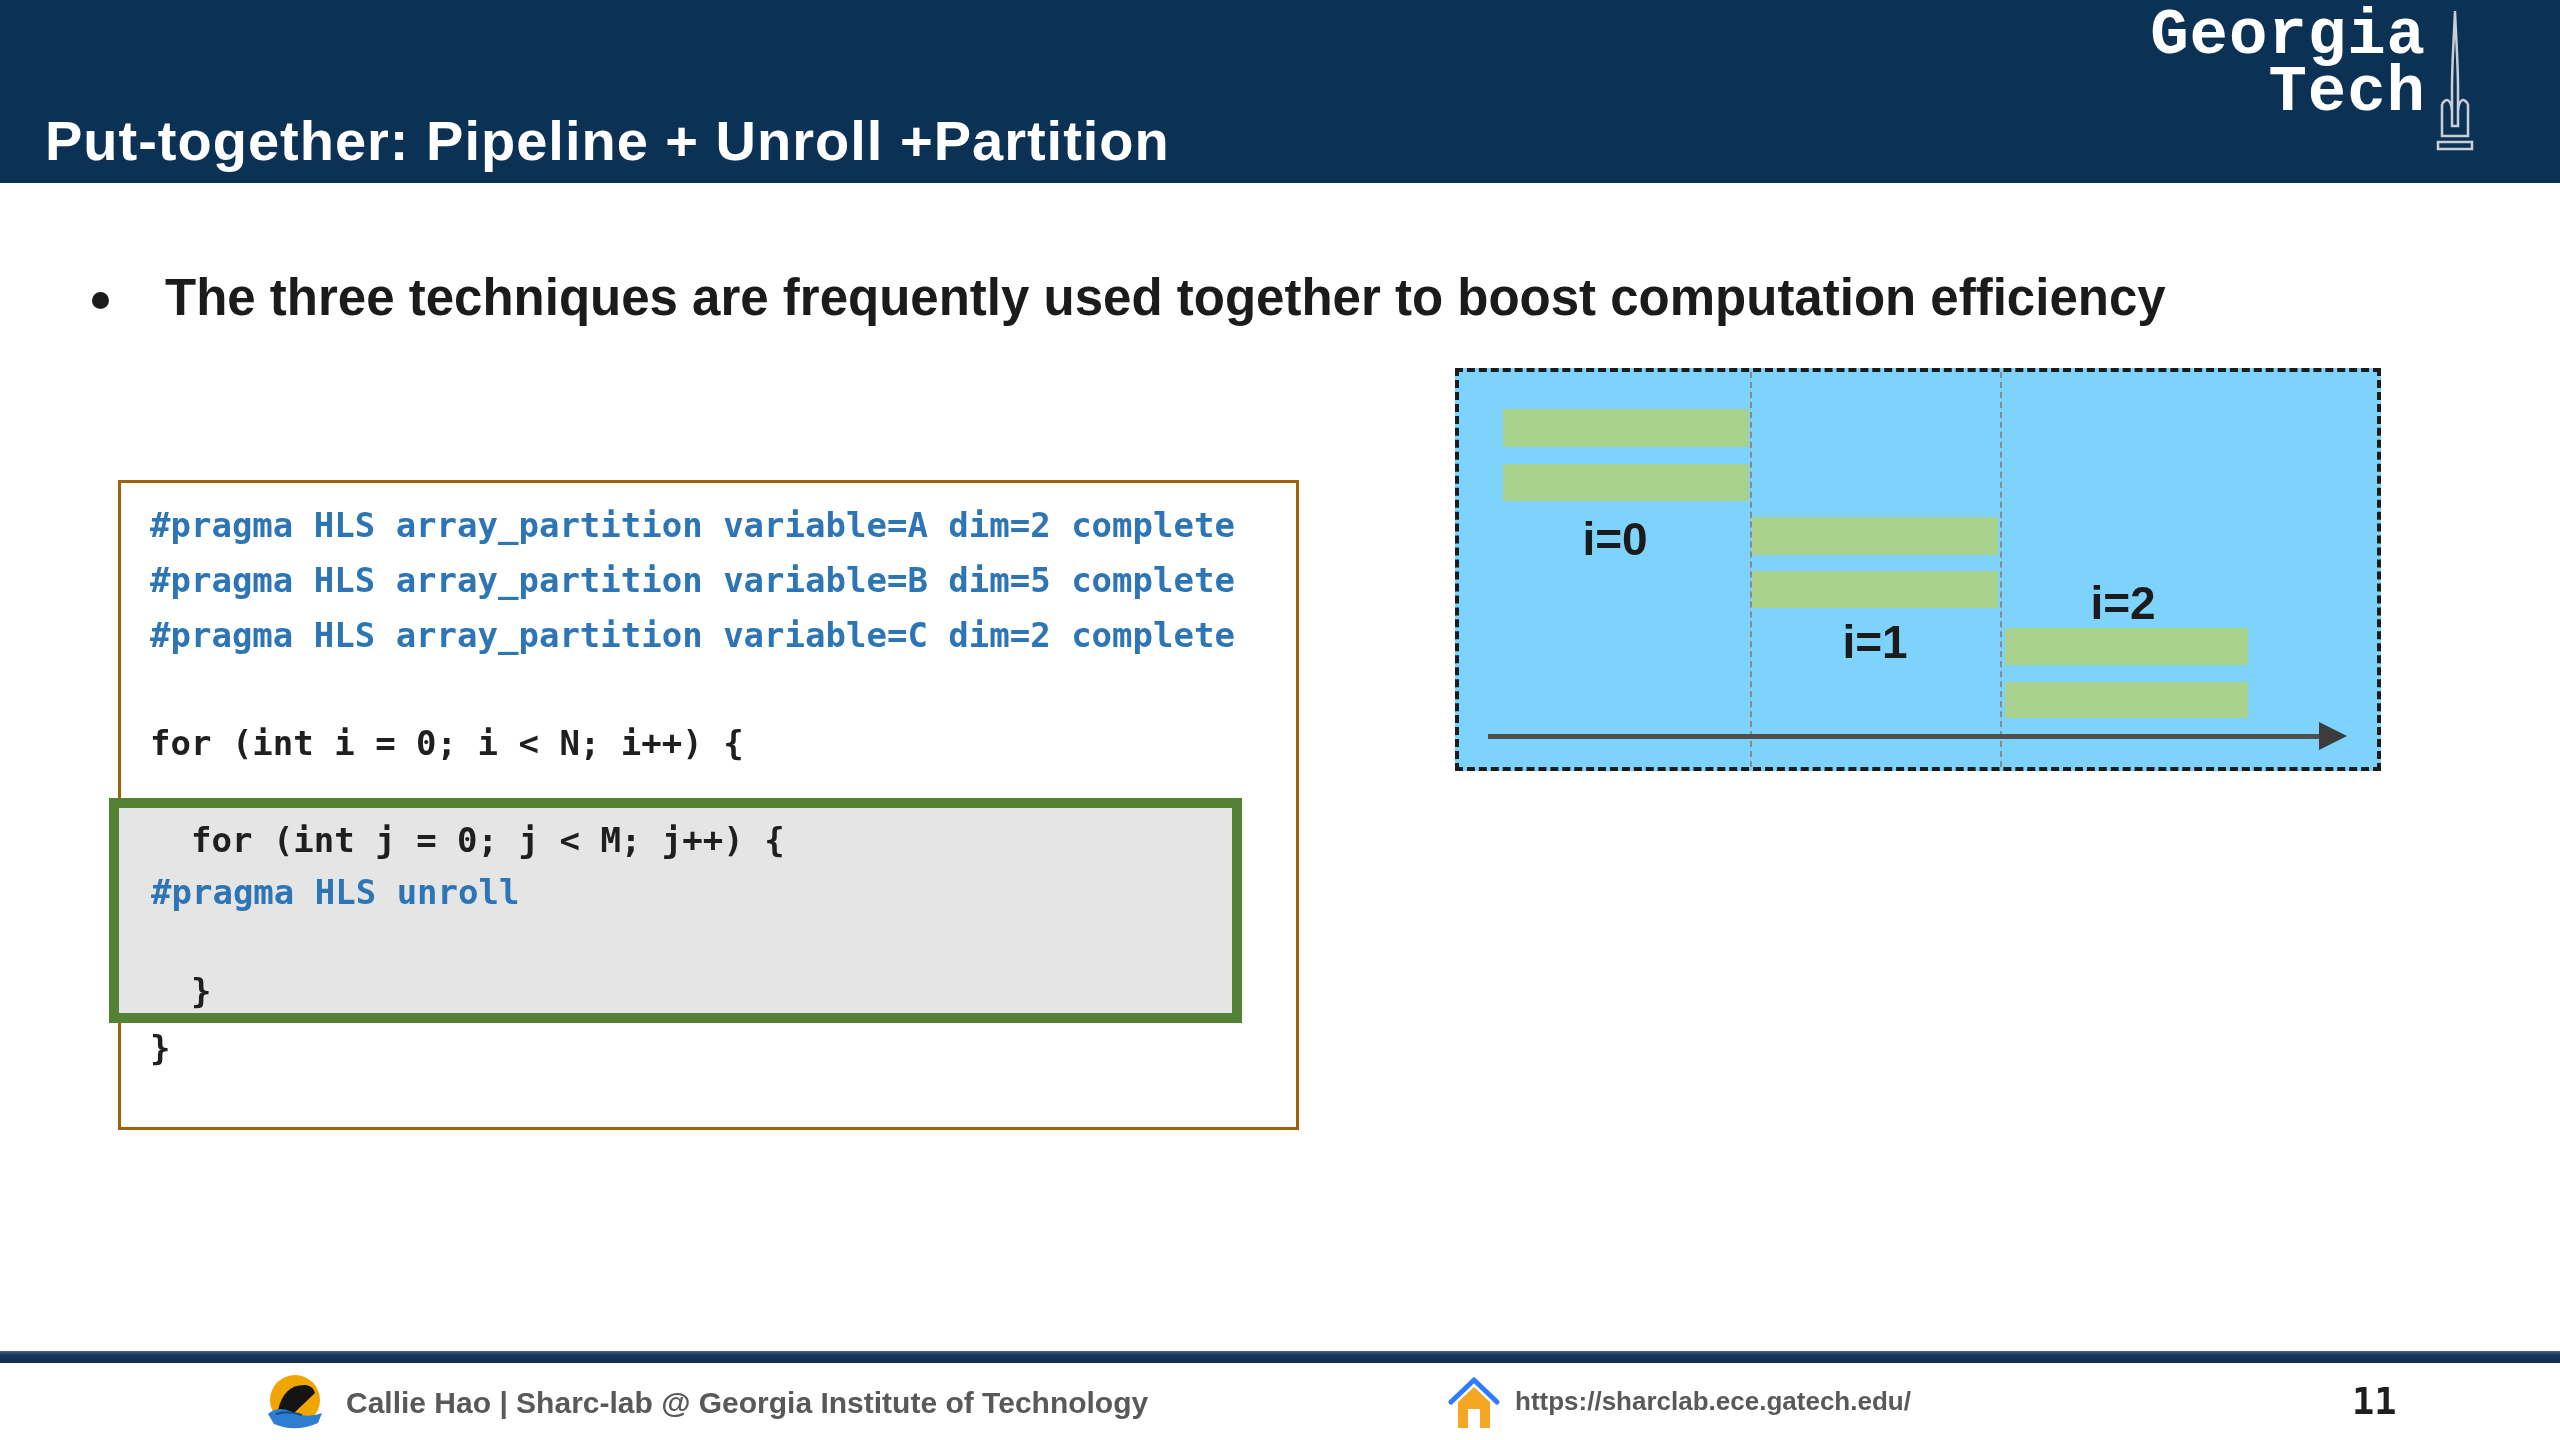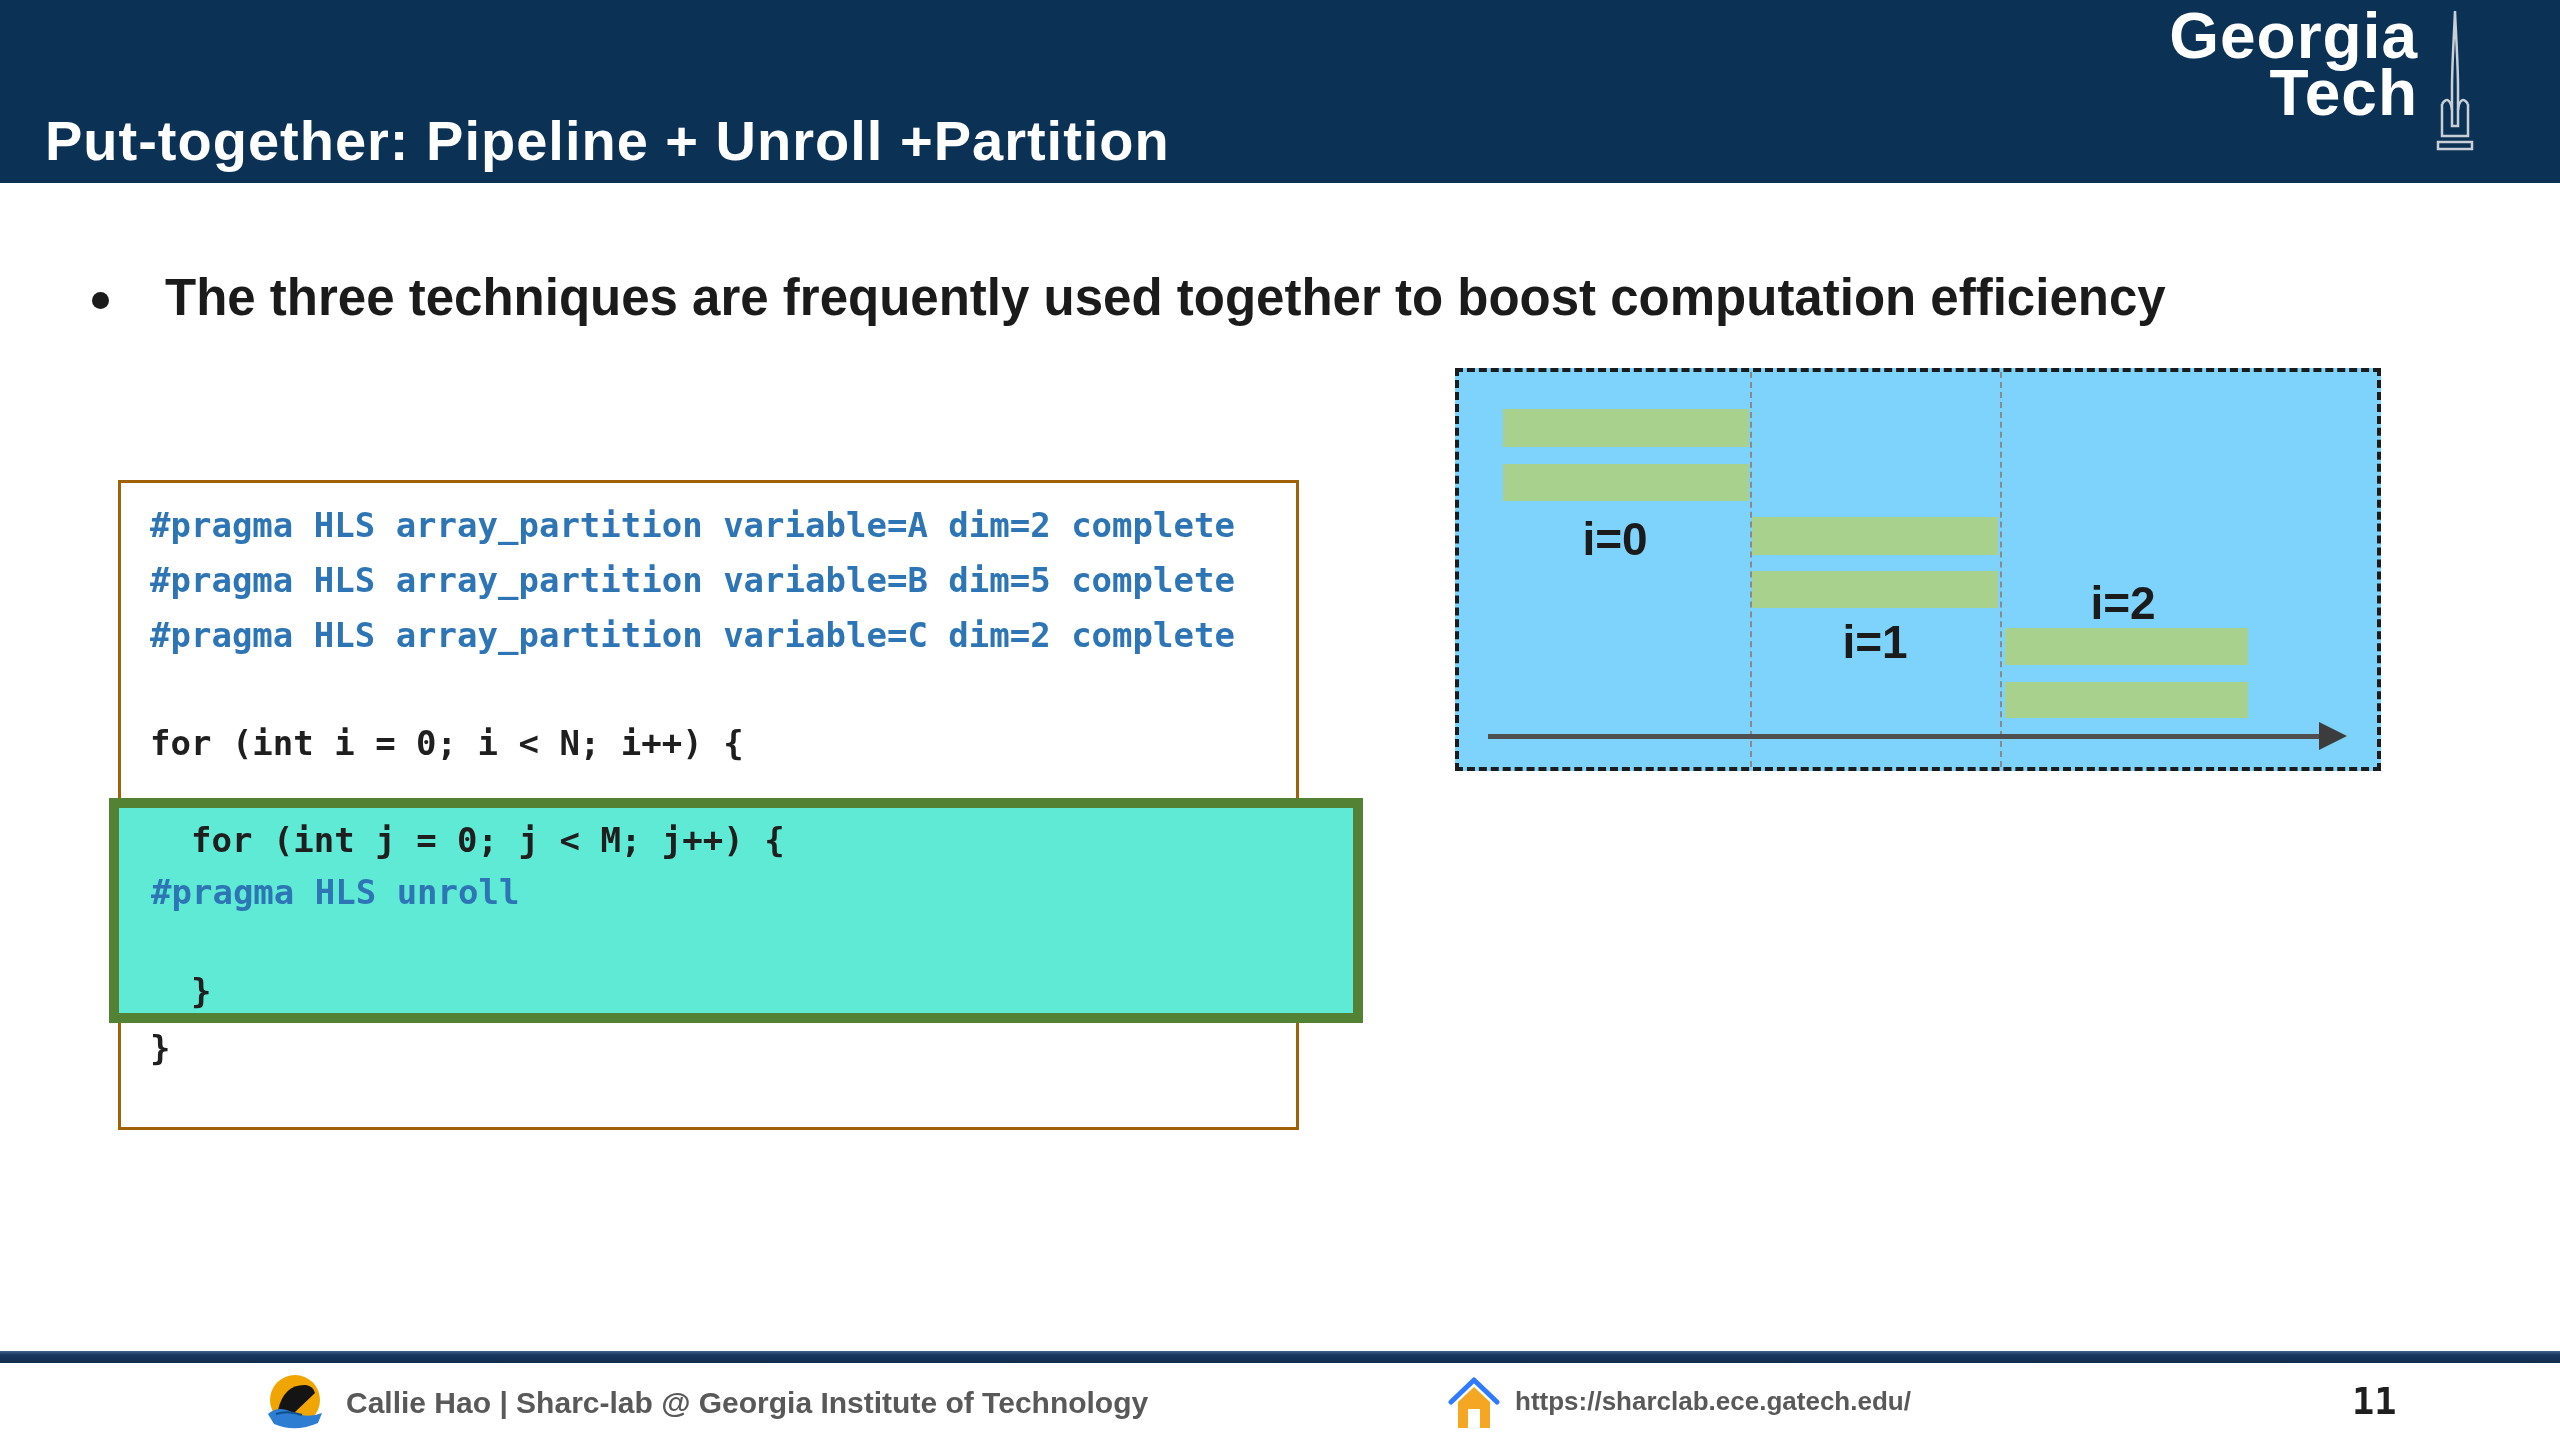--- a/index.html
+++ b/index.html
@@ -16,21 +16,21 @@
     position: absolute; left: 0; top: 0; width: 2560px; height: 183px;
     background: #0b3155;
   }
   .slide-title {
     position: absolute; left: 45px; bottom: 12px; margin: 0;
     color: #ffffff; font-size: 56px; font-weight: bold;
     letter-spacing: 1px; white-space: nowrap; line-height: 1.05;
   }
   .gt-logo {
     position: absolute; right: 84px; top: 8px;
-    display: flex; align-items: flex-start; gap: 16px;
+    display: flex; align-items: flex-start; gap: 8px; font-family: Liberation Mono, monospace;
   }
   .gt-text {
     text-align: right; color: #ffffff; font-weight: bold;
     font-size: 64px; line-height: 57px; letter-spacing: 1px;
   }
   .gt-tower { width: 42px; height: 152px; }
 
   
   .bullet-row {
     position: absolute; left: 92px; top: 268px;
@@ -52,22 +52,22 @@
   }
   .cl {
     position: absolute; white-space: pre;
     font-family: "DejaVu Sans Mono", monospace;
     font-size: 34px; line-height: 40px;
   }
   .cl.pragma { color: #2e75b6; font-weight: bold; }
   .cl.plain  { color: #1f1f1f; font-weight: bold; }
   .unrollbox {
     position: absolute; left: -12px; top: 315px;
-    width: 1254px; height: 225px;
-    border: 10px solid #548235; background: #5eead4; box-sizing: border-box;
+    width: 1133px; height: 225px;
+    border: 10px solid #548235; background: #e5e5e5; box-sizing: border-box;
   }
 
   
   .diagram {
     position: absolute; left: 1455px; top: 368px;
     width: 926px; height: 403px;
     border: 4px dashed #1c1c1c; box-sizing: border-box; background: #7dd3fc;
   }
   .vline {
     position: absolute; top: 0; bottom: 0; width: 0;

